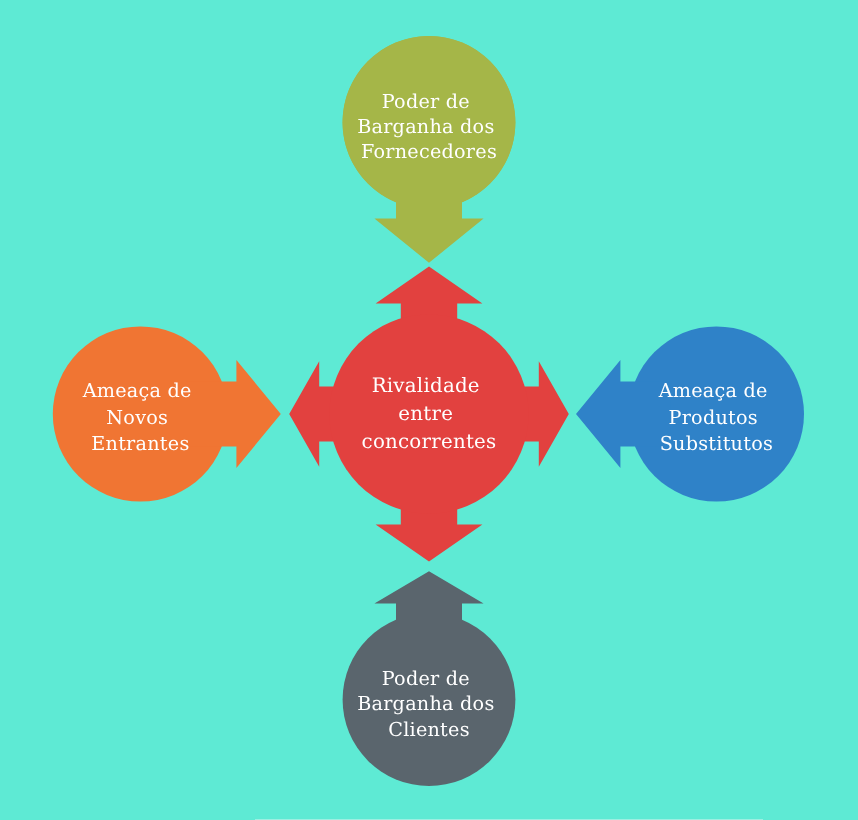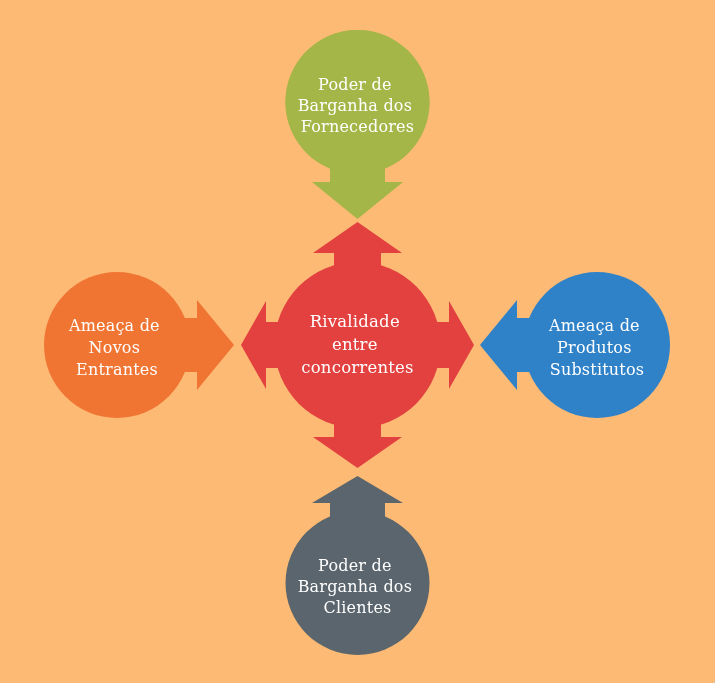--- a/index.html
+++ b/index.html
@@ -35,21 +35,21 @@
     font-size: 16px;
     letter-spacing: 0.2px;
   }
   .force-label.center-label {
     font-size: 16.5px;
   }
 </style>
 </head>
 <body style="background: rgb(246, 246, 246);">
 
-<div id="diagram-root" style="background: #fdba74;">
+<div id="diagram-root" style="background: #5eead4;">
 
   <svg id="forces-svg" viewBox="0 0 715 683" xmlns="http://www.w3.org/2000/svg">
 
     <g>
 
       <path fill="#a5b648" d="M 357.5 30
                A 72 72 0 1 1 357.4 30
                Z"></path>
       <circle cx="357.5" cy="102" r="72" fill="#a5b648"></circle>
       <path fill="#a5b648" d="M 330 140

